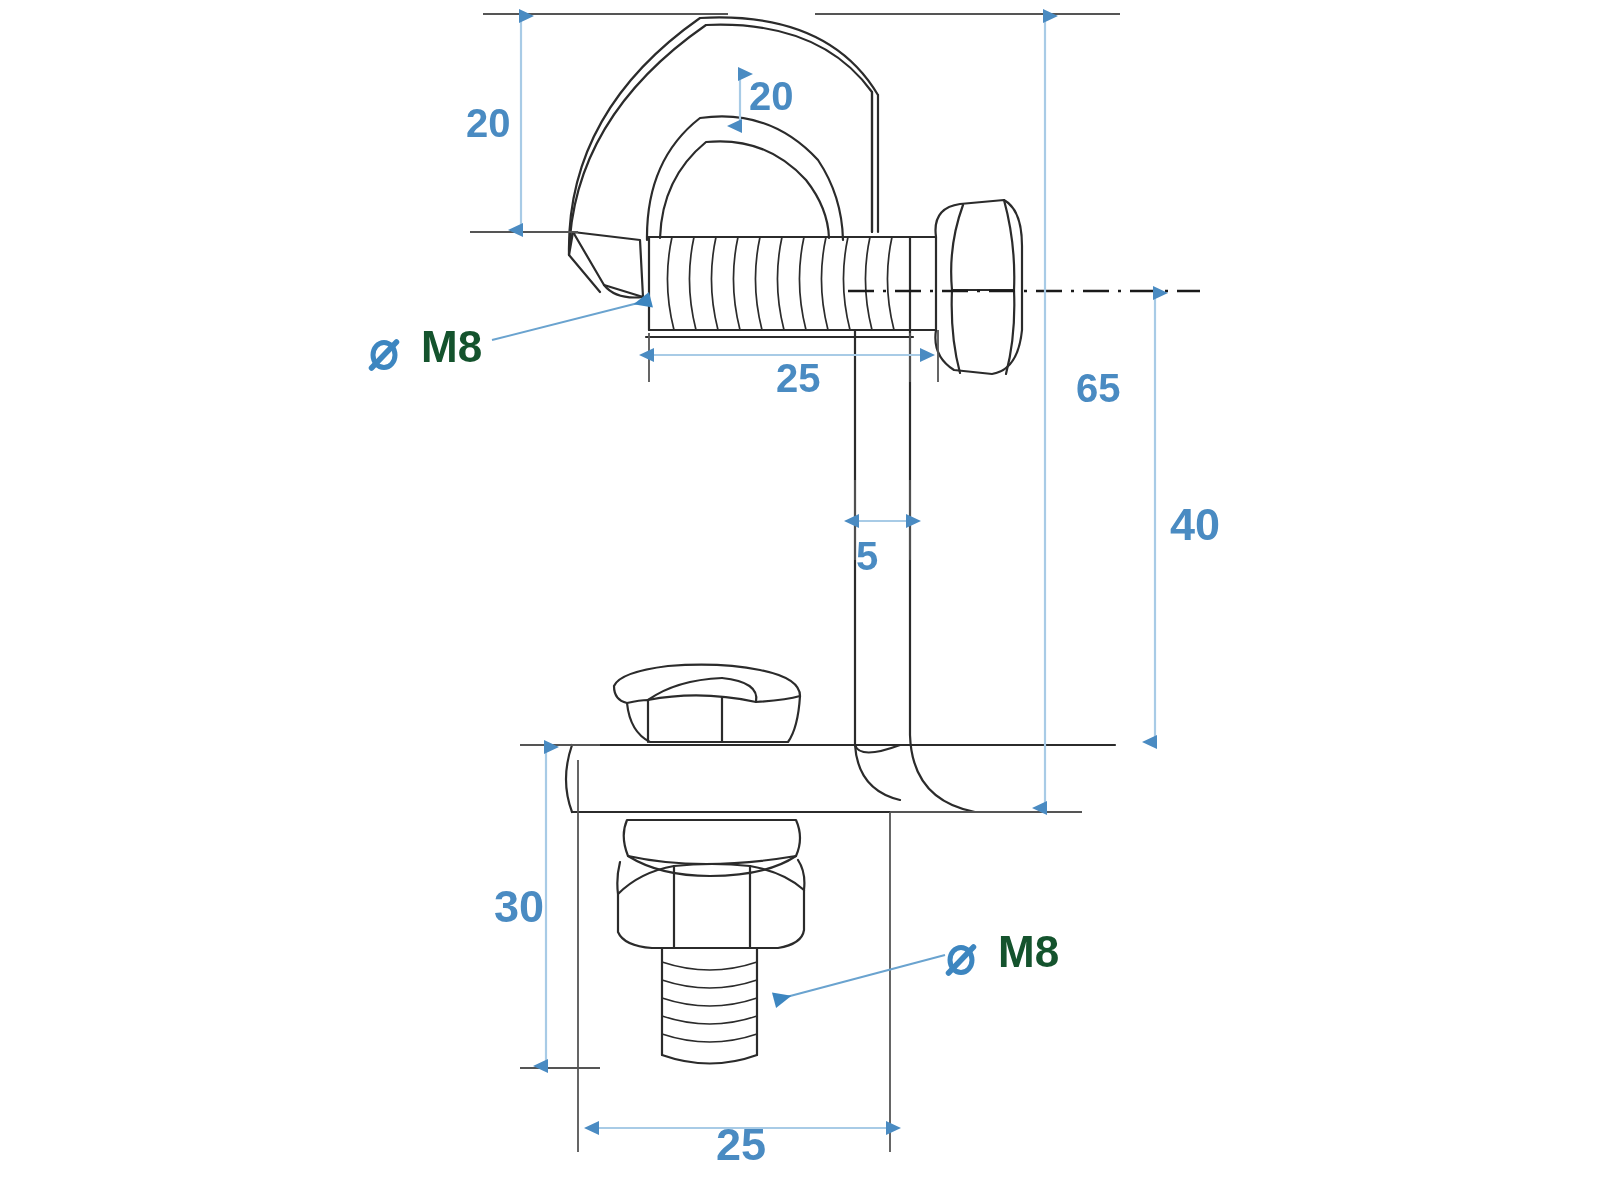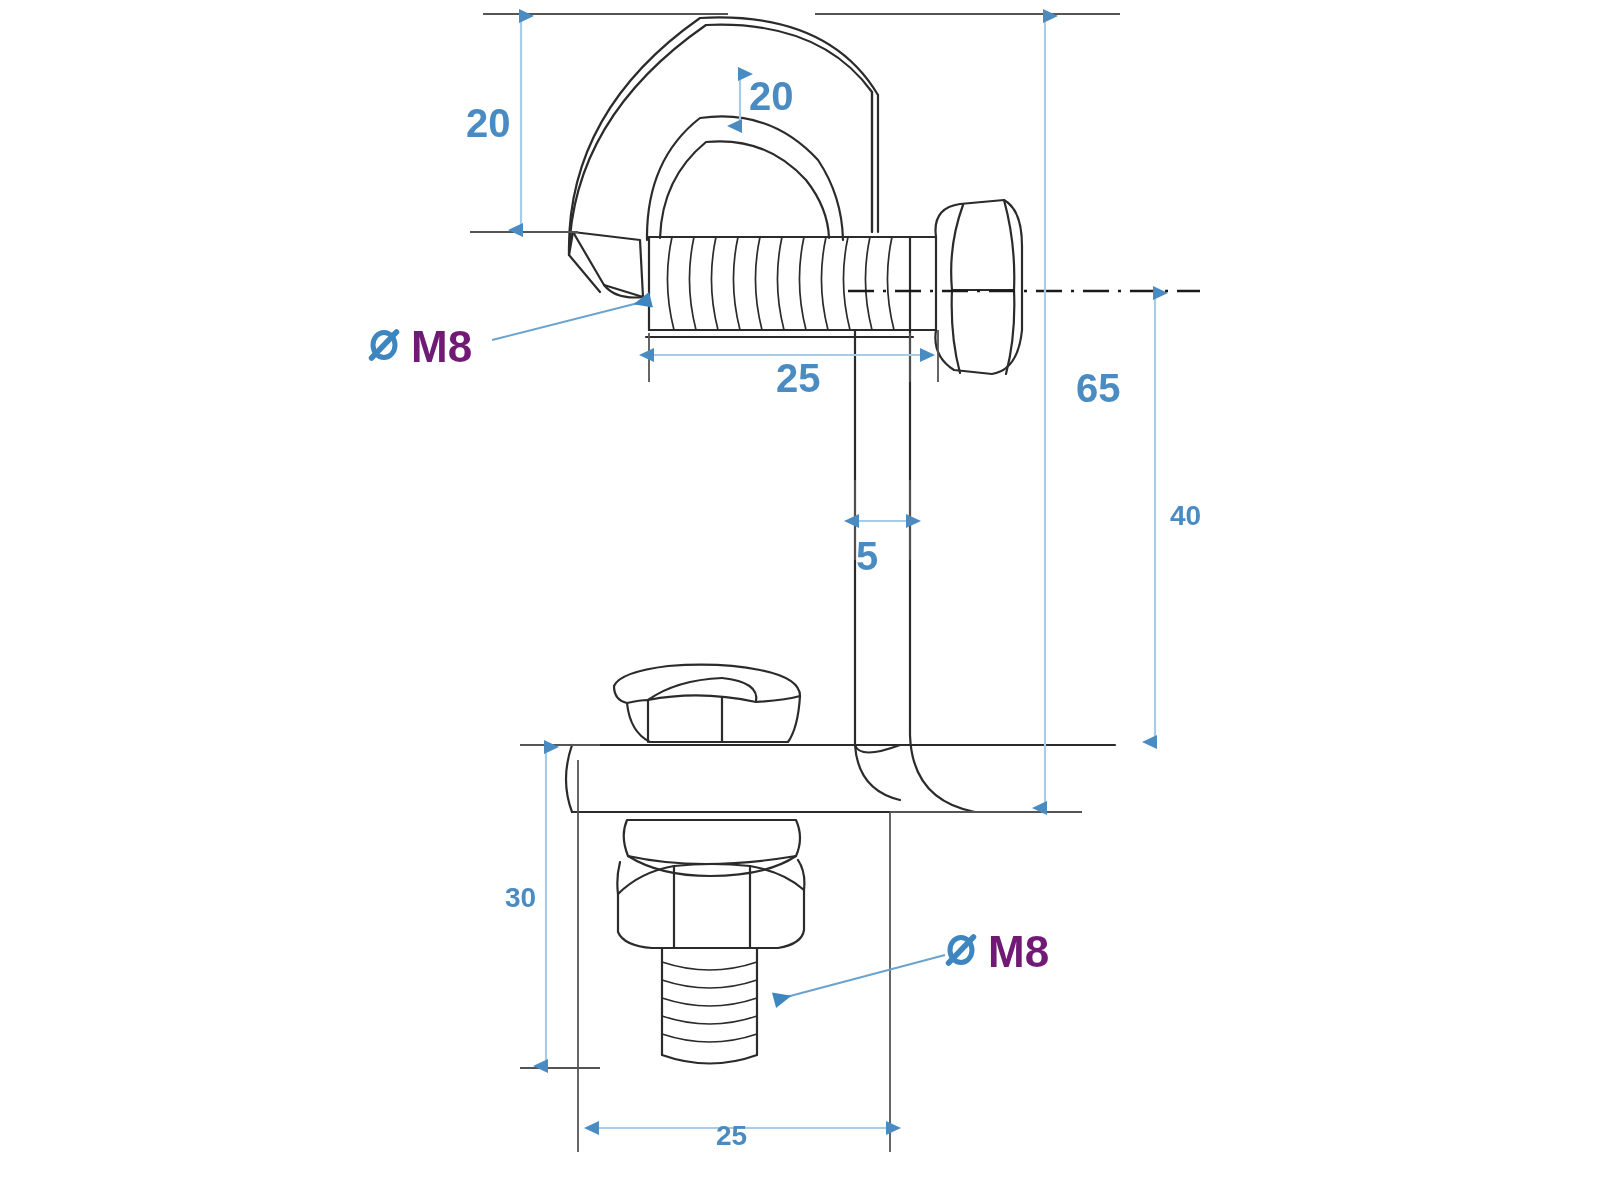--- a/index.html
+++ b/index.html
@@ -9,32 +9,32 @@
   .dimlabel{
     position:absolute;
     color:#4a8bc2;
     font-family:"Liberation Sans", sans-serif;
     font-weight:bold;
     font-size:40px;
     letter-spacing:0px;
     white-space:nowrap;
     line-height:1;
   }
-  .dimlabel.big{font-size:28px;}
+  .dimlabel.big{font-size:45px;}
   .leadlabel{
     position:absolute;
-    color:#701a75;
+    color:#14532d;
     font-family:"Liberation Sans", sans-serif;
     font-weight:bold;
     font-size:44px;
     white-space:nowrap;
     line-height:1;
     display:flex;
-    align-items:flex-start;
-    gap:6px;
+    align-items:flex-end;
+    gap:16px;
   }
   .dia-glyph{
     display:inline-block;
     width:34px;height:34px;
     position:relative;
     margin-right:4px;
   }
 </style>
 </head>
 <body>
@@ -182,21 +182,21 @@
   <div class="dimlabel" style="left:749px; top:76px;">20</div>
 
   <div class="dimlabel" style="left:776px; top:358px;">25</div>
 
   <div class="dimlabel" style="left:856px; top:536px;">5</div>
 
   <div class="dimlabel" style="left:1076px; top:368px;">65</div>
 
   <div class="dimlabel big" style="left:1170px; top:502px;">40</div>
 
-  <div class="dimlabel big" style="left:505px; top:884px;">30</div>
+  <div class="dimlabel big" style="left:494px; top:884px;">30</div>
 
   <div class="dimlabel big" style="left:716px; top:1122px;">25</div>
 
   <div class="leadlabel" style="left:367px; top:325px;">
     <span class="dia-glyph">
       <svg viewBox="0 0 34 34" width="34" height="34" aria-hidden="true">
         <ellipse cx="17" cy="17" rx="11" ry="12.5" fill="none" stroke="#3d86c0" stroke-width="5"></ellipse>
         <line x1="4.5" y1="30" x2="29.5" y2="4" stroke="#3d86c0" stroke-width="5.5" stroke-linecap="round"></line>
       </svg>
     </span>

